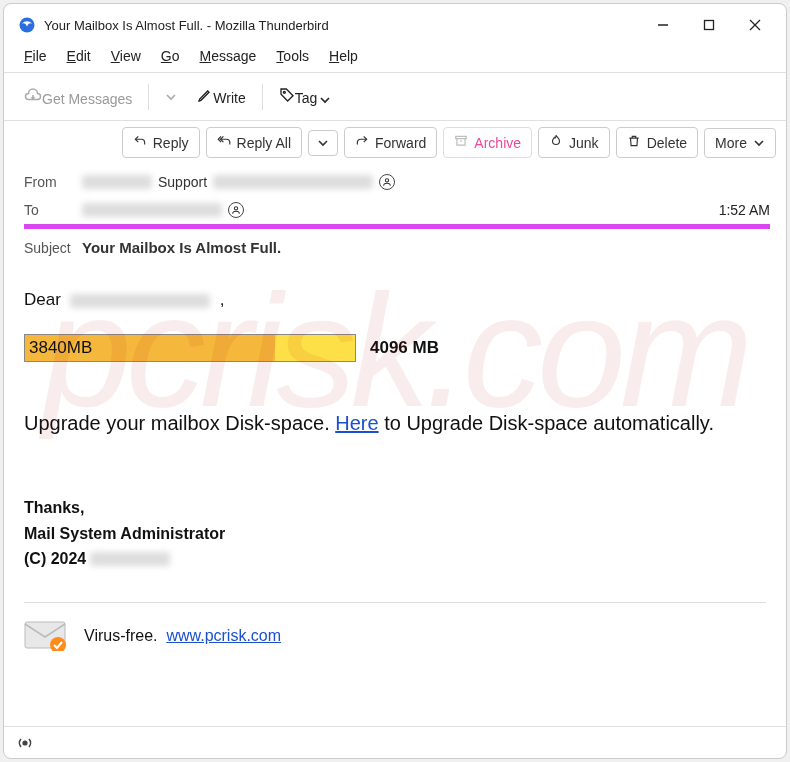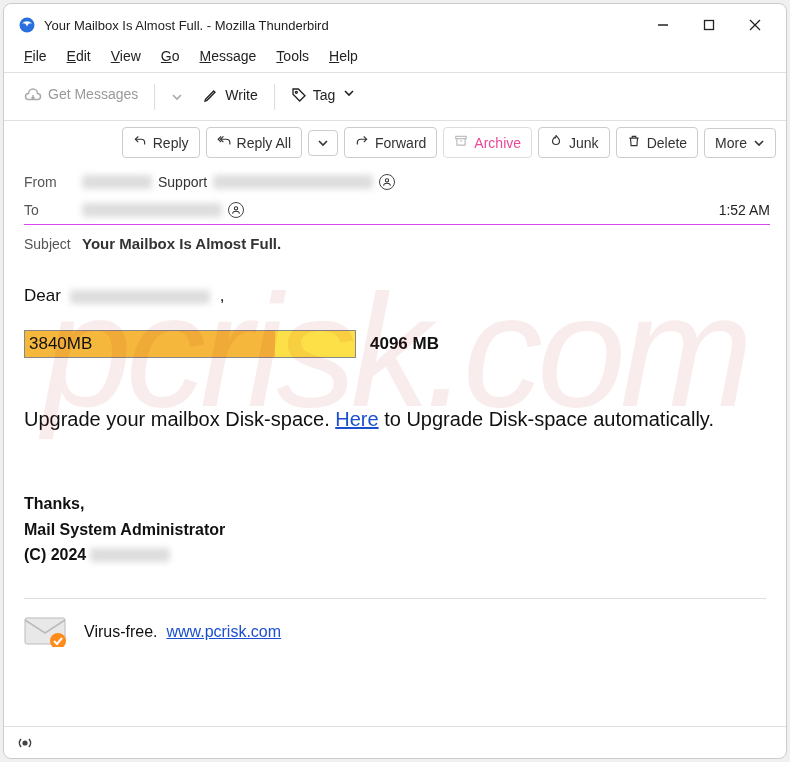--- a/index.html
+++ b/index.html
@@ -12,39 +12,39 @@
   .titlebar .title { font-size: 13px; color: #222; flex: 1; }
   .winbtns { display: flex; gap: 0; }
   .winbtn { width: 46px; height: 30px; display: flex; align-items: center; justify-content: center; color: #222; }
   .winbtn svg { display:block; }
   
   .menubar { display: flex; gap: 0; padding: 2px 10px 4px 10px; border-bottom: 1px solid #e0e0e0; }
   .menuitem { padding: 4px 10px; font-size: 14px; color: #222; cursor: default; }
   .menuitem .hot { text-decoration: underline; }
   
   .toolbar1 { display: flex; align-items: center; padding: 4px 10px; border-bottom: 1px solid #e0e0e0; height: 48px; }
-  .tb-btn { display: flex; align-items: flex-start; gap: 6px; padding: 6px 10px; border-radius: 4px; font-size: 14px; color: #999; }
+  .tb-btn { display: flex; align-items: flex-end; padding: 6px 10px; border-radius: 4px; font-size: 14px; color: #999; }
   .tb-btn.enabled { color: #222; }
   .tb-btn svg { flex-shrink:0; }
   .vsep { width: 1px; height: 26px; background: #ddd; margin: 0 6px; }
   .chev { margin-left: 2px; }
   
   .toolbar2 { display: flex; align-items: center; padding: 6px 10px; gap: 6px; justify-content: flex-end; }
   .act-btn { display: flex; align-items: center; gap: 6px; padding: 6px 10px; border: 1px solid #ccc; border-radius: 4px; font-size: 14px; color: #333; background:#fff;text-align:center; }
   .act-btn.disabled { color: #ec4899; border-color: #ddd; }
   .act-btn.icon-only { padding: 6px 8px; }
   .spacer-left { width: 96px; }
   
   .headers { padding: 4px 16px 4px 20px; font-size: 14px; color: #333; }
   .hdr-row { display: flex; align-items: center; padding: 6px 0; }
   .hdr-label { width: 58px; color: #555; }
   .hdr-val { display: flex; align-items: center; gap: 6px; flex:1; }
   .blur { display:inline-block; background: #ddd; border-radius:3px; filter: blur(3px); height:14px; }
   .contact-icon { width:16px; height:16px; border:1.5px solid #444; border-radius:50%; display:inline-flex; align-items:center; justify-content:center; font-size:10px; }
-  .subject-line { border-top: 1px solid #d946ef; padding: 10px 0; display:flex; align-items:center; }
+  .subject-line { border-top: 5px solid #d946ef; padding: 10px 0; display:flex; align-items:center; }
   .subject-text { font-weight: 700; font-size: 15px; }
   .time { margin-left:auto; font-size:14px; color:#222; }
   
   .body-area { padding: 20px 20px 10px 20px; font-size: 17px; color: #111; flex:1; }
   .greeting { margin-bottom: 24px; }
   .progress-wrap { display:flex; align-items:center; margin-bottom: 50px; }
   .progress { width: 332px; height: 28px; border:1px solid #888; display:flex; align-items:center; position:relative; background:#fde047; }
   .progress-fill { position:absolute; left:0; top:0; bottom:0; width: 250px; background:#f5b83d; }
   .progress-label { position:relative; z-index:1; padding-left:4px; font-size:17px; }
   .progress-total { margin-left: 14px; font-size:17px; }

